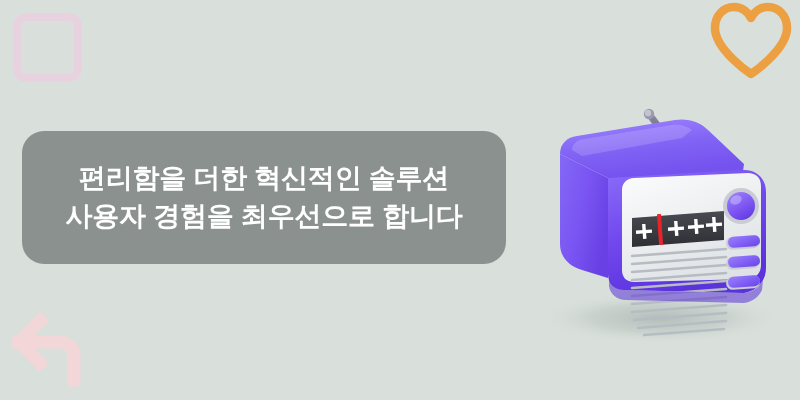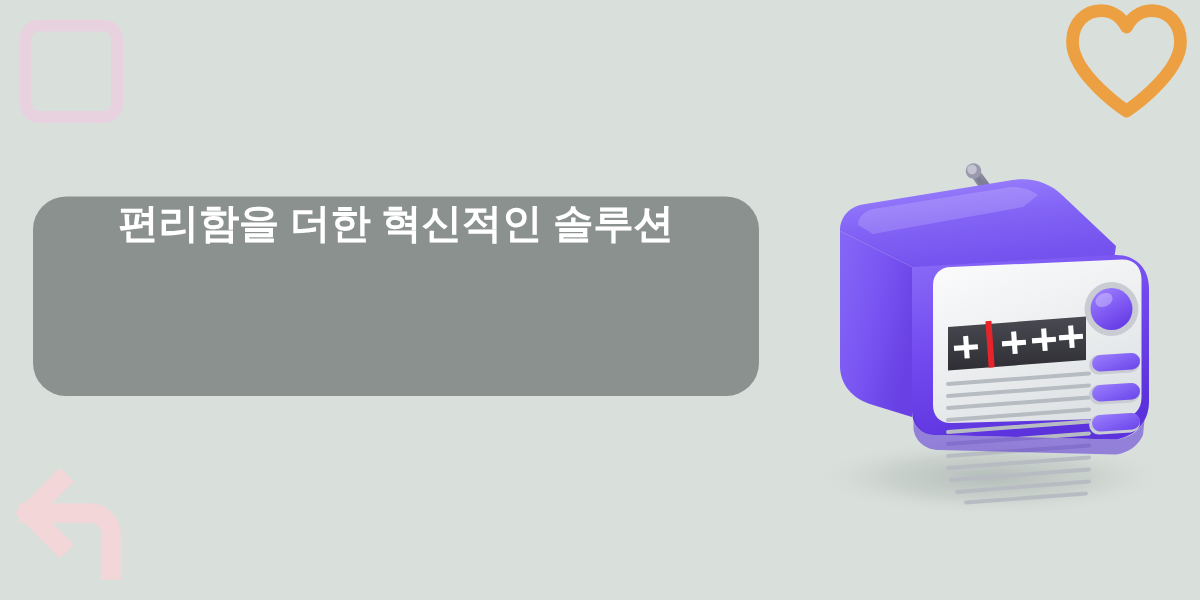--- a/index.html
+++ b/index.html
@@ -55,20 +55,21 @@
     position: absolute;
     left: 22px;
     top: 131px;
     width: 484px;
     height: 133px;
     background: #8b918f;
     border-radius: 22px;
     display: flex;
     flex-direction: column;
     align-items: center;
+    justify-content: center;
     padding: 0 18px;
   }
   #text-plate .headline-line {
     color: #ffffff;
     font-size: 27px;
     font-weight: bold;
     line-height: 1.38;
     letter-spacing: -0.2px;
     white-space: nowrap;
     text-align: center;
@@ -99,20 +100,21 @@
 
   <div class="deco" id="deco-arrow">
     <svg width="100" height="80" viewBox="0 0 100 80" fill="none" xmlns="http://www.w3.org/2000/svg">
       <path d="M11 30 H52 A14 14 0 0 1 66 44 V68" stroke="#f2d6d8" stroke-width="13" stroke-linecap="square" fill="none"></path>
       <path d="M32 9 L11 30 L32 51" stroke="#f2d6d8" stroke-width="13" stroke-linecap="square" stroke-linejoin="miter" fill="none"></path>
     </svg>
   </div>
 
   <div id="text-plate">
     <div class="headline-line">편리함을 더한 혁신적인 솔루션</div>
+    <div class="headline-line">사용자 경험을 최우선으로 합니다</div>
   </div>
 
   <div id="radio-illustration">
     <svg width="280" height="320" viewBox="0 0 280 320" xmlns="http://www.w3.org/2000/svg">
       <defs>
         <linearGradient id="gradTop" x1="0" y1="0" x2="0.35" y2="1">
           <stop offset="0%" stop-color="#9f86ff"></stop>
           <stop offset="55%" stop-color="#8163f5"></stop>
           <stop offset="100%" stop-color="#7452ee"></stop>
         </linearGradient>

